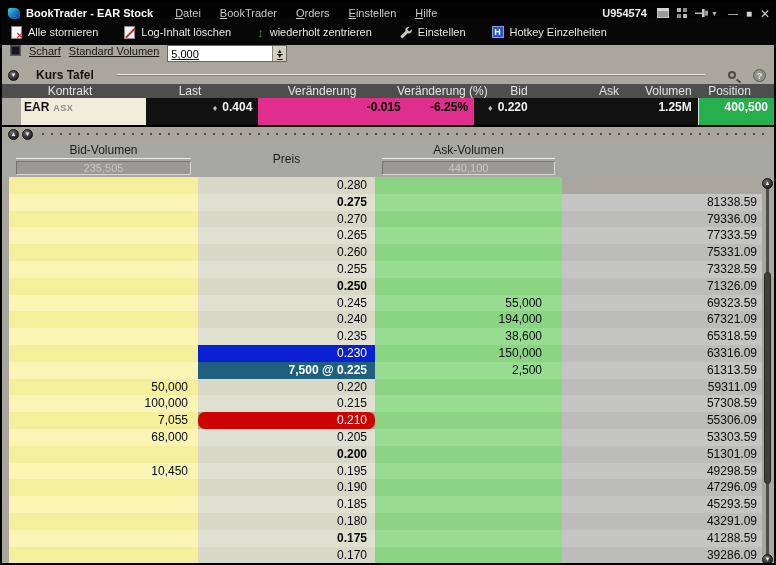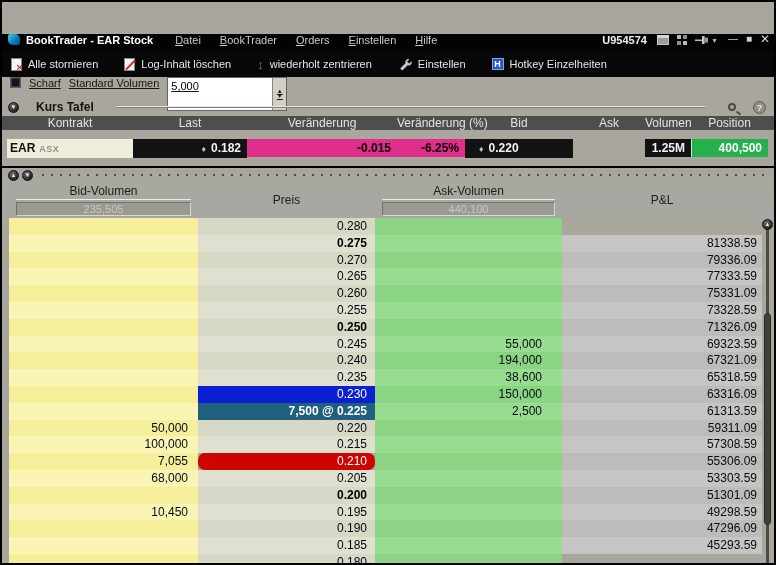--- a/index.html
+++ b/index.html
@@ -1,21 +1,21 @@
 <!DOCTYPE html>
 <html style="--chrome: #A9A69D; --quote-header: #4E4E4E; --cell-black: #121212; --contract-cream: #F0EEDB; --pink: #E02E8C; --position-green: #25AF4D; --bid-yellow: #F5EE9B; --bid-yellow-alt: #FAF4B5; --price-bg: #D8D8C7; --price-bg-alt: #E0E0D1; --ask-green: #8AD483; --ask-green-alt: #97DC90; --pnl-grey: #BCBCBA; --pnl-grey-alt: #C5C5C3; --buy-blue: #0B1FD3; --last-trade: #20607F; --sell-red: #CE0400;"><head>
 <meta charset="utf-8">
 <style>
   * { margin:0; padding:0; box-sizing:border-box; }
   body { font-family:"Liberation Sans","DejaVu Sans",sans-serif; background:#555; }
   .window { width:776px; height:565px; border:2px solid #000; background:var(--chrome,#A9A69D);
             position:relative; overflow:hidden; }
 
   
-  .titlebar { height:17px; background:#030303; display:flex; align-items:flex-start; padding:0 4px;margin-top:32px; }
+  .titlebar { height:17px; background:#030303; display:flex; align-items:flex-end; padding:0 4px; }
   .app-icon { width:12px; height:11px; margin:0 6px 0 2px; border-radius:2px 5px 2px 5px;
               background:linear-gradient(135deg,#37c2d8 10%,#1273b8 60%,#0a4a86); flex:0 0 auto; }
   .win-title { color:#fff; font-size:11px; font-weight:bold; margin-right:22px; white-space:nowrap; }
   .menubar { display:flex; gap:19px; flex:1 1 auto; }
   .menu-item { color:#c9c9c9; font-size:11px; cursor:default; white-space:nowrap; }
   .menu-item u { text-decoration:underline; }
   .account { color:#f0f0f0; font-size:11px; font-weight:bold; margin:0 10px; }
   .tb-icons { display:flex; align-items:center; gap:7px; }
   .tb-ico { display:inline-flex; align-items:center; }
   .detach-glyph { width:12px; height:10px; background:#9a9a9a; border:1px solid #c4c4c4; border-top:3px solid #d5d5d5; }
@@ -30,41 +30,41 @@
   .icon-page { width:11px; height:13px; background:#f4f4f4; border:1px solid #888; position:relative; }
   .icon-page .redx { position:absolute; right:-3px; bottom:-3px; color:#d61a1a; font-size:10px; font-weight:bold; line-height:10px; }
   .icon-page .slash { position:absolute; left:-1px; top:5px; width:13px; height:2px; background:#c22; transform:rotate(-45deg); }
   .icon-updown { color:#3f9e3f; font-size:13px; font-weight:bold; line-height:13px; }
   .icon-hot { width:12px; height:12px; background:#2a56c8; border:1px solid #7ea0e8; color:#fff; font-size:9px;
               font-weight:bold; display:flex; align-items:center; justify-content:center; }
 
   
   .controls { height:21px; display:flex; align-items:flex-start; padding:0 8px; gap:8px; color:#17170f; font-size:11px;text-decoration:underline; }
   .checkbox { width:11px; height:11px; background:#14141c; border:1px solid #5f5d55; box-shadow:inset 0 0 0 1px #3a3a44; cursor:pointer; }
-  .num-input { width:120px; height:34px; background:#fff; border:1px solid #68655c; display:flex; }
+  .num-input { width:120px; height:17px; background:#fff; border:1px solid #68655c; display:flex; }
   .num-input .val { flex:1; font-size:11px; padding:2px 0 0 3px; color:#000; }
   .spinner { width:14px; background:#d2cfc5; border-left:1px solid #8a877e; display:flex; flex-direction:column;
              align-items:center; justify-content:center; cursor:pointer; }
   .spinner span { font-size:6px; line-height:5px; color:#17170f; }
 
   
   .section-hdr { height:18px; display:flex; align-items:center; padding:0 8px 0 6px; gap:17px; }
   .round-btn { width:11px; height:11px; border-radius:50%; background:radial-gradient(circle at 35% 30%,#6e6e6e,#222 75%);
                border:1px solid #111; color:#e8e8e8; font-size:6px; line-height:9px; text-align:center; cursor:pointer; flex:0 0 auto; }
   .section-title { font-size:12px; font-weight:bold; color:#14140c; white-space:nowrap; }
   .section-rule { flex:1; height:2px; border-top:1px solid #e7e7e2; border-bottom:1px solid #84827a; margin:0 6px; }
   .zoom-glyph { width:8px; height:8px; border:2px solid #4a4a46; border-radius:50%; position:relative; }
   .zoom-glyph::after { content:""; position:absolute; width:5px; height:2px; background:#4a4a46; left:6px; top:7px; transform:rotate(40deg); }
   .help-glyph { width:13px; height:13px; border-radius:50%; background:#91918b; border:1px solid #5c5c56; color:#ecece6;
                 font-size:9px; font-weight:bold; text-align:center; line-height:12px; }
 
   
   .quote-hdr { height:14px; background:var(--quote-header,#4E4E4E); display:flex; padding-left:5px; }
   .qh { color:#e3e3e3; font-size:12px; line-height:14px; text-align:center; white-space:nowrap; overflow:visible; }
-  .quote-row { height:36px; display:flex; padding-left:5px;align-items:center; }
+  .quote-row { height:27px; display:flex; padding-left:19px; }
   .qcell { font-size:12px; font-weight:bold; line-height:18px; white-space:nowrap; overflow:hidden; }
   .w0{width:126px}.w1{width:114px}.w2{width:150px}.w3{width:68px}.w4{width:108px}.w5{width:72px}.w6{width:46px}.w7{width:77px}
   .cell-contract { background:var(--contract-cream,#F0EEDB); color:#111; padding-left:3px; }
   .cell-contract .exch { font-size:9px; color:#8e8e86; font-weight:bold; margin-left:4px; letter-spacing:.5px; }
   .cell-dark { background:var(--cell-black,#121212); color:#f2f2f2; }
   .cell-pink { background:var(--pink,#E02E8C); color:#000000; }
   .cell-pos  { background:var(--position-green,#25AF4D); color:#fff; border-left:1px solid #cfe9d4; }
   .right { text-align:right; padding-right:6px; }
   .tick { color:#bdbdbd; font-size:9px; margin-right:5px; font-weight:normal; }
   .bid-left { padding-left:14px; }
@@ -217,21 +217,21 @@
       <span class="qh w4">Bid</span>
       <span class="qh w5">Ask</span>
       <span class="qh w6">Volumen</span>
       <span class="qh w7">Position</span>
     </div>
   <div class="quote-row">
     <div class="qcell w0 cell-contract">
       <span>EAR</span><span class="exch">ASX</span>
     </div>
     <div class="qcell w1 cell-dark right">
-      <span class="tick">♦</span><span>0.182</span>
+      <span class="tick">♦</span><span>0.404</span>
     </div>
     <div class="qcell w2 cell-pink right">-0.015</div>
     <div class="qcell w3 cell-pink right">-6.25%</div>
     <div class="qcell w4 cell-dark bid-left">
       <span class="tick">♦</span><span>0.220</span>
     </div>
     <div class="qcell w5 cell-dark right"></div>
     <div class="qcell w6 cell-dark right">1.25M</div>
     <div class="qcell w7 cell-pos right">400,500</div>
   </div>
@@ -248,23 +248,20 @@
       <div class="bh-label-wrap"><span class="bh-label">Bid-Volumen</span></div>
       <div class="vol-box">235,505</div>
     </div>
     <div class="bh-col bh-mid c-price">
         <span>Preis</span>
       </div>
     <div class="bh-col c-ask">
       <div class="bh-label-wrap"><span class="bh-label">Ask-Volumen</span></div>
       <div class="vol-box">440,100</div>
     </div>
-    <div class="bh-col bh-mid c-pnl">
-        <span>P&amp;L</span>
-      </div>
   </div>
 
   <div class="book-body">
     <div>
         <div class="brow">
           <div class="b-bid"></div>
           <div class="b-price">0.280</div>
           <div class="b-ask"></div>
         </div>
         <div class="brow odd">
@@ -378,20 +375,21 @@
         <div class="brow odd">
           <div class="b-bid"></div>
           <div class="b-price">0.185</div>
           <div class="b-ask"></div>
           <div class="b-pnl">45293.59</div>
         </div>
         <div class="brow">
           <div class="b-bid"></div>
           <div class="b-price">0.180</div>
           <div class="b-ask"></div>
+          <div class="b-pnl">43291.09</div>
         </div>
         <div class="brow odd">
           <div class="b-bid"></div>
           <div class="b-price bold">0.175</div>
           <div class="b-ask"></div>
           <div class="b-pnl">41288.59</div>
         </div>
         <div class="brow">
           <div class="b-bid"></div>
           <div class="b-price">0.170</div>

